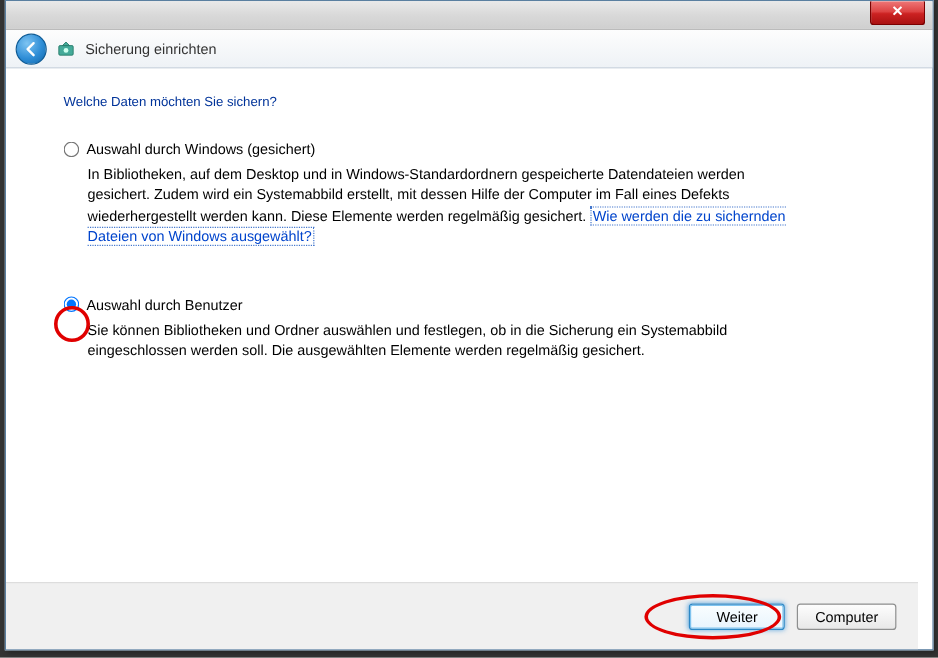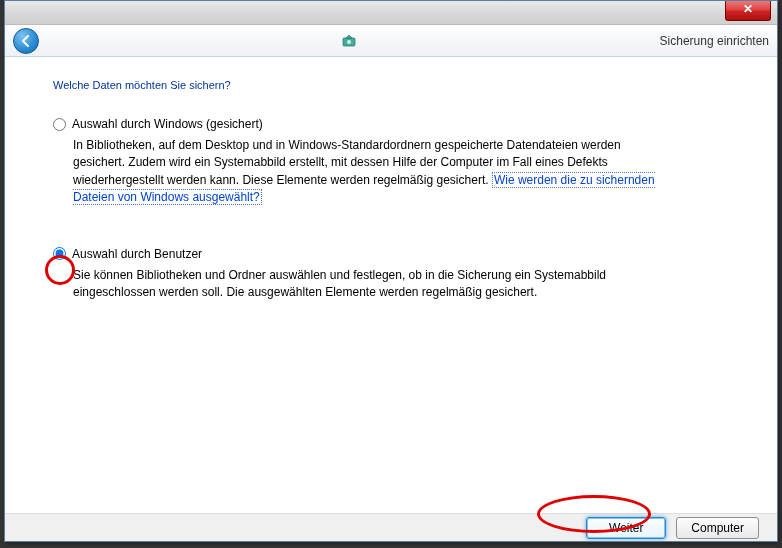--- a/index.html
+++ b/index.html
@@ -42,21 +42,20 @@
     cursor: pointer;
   }
   .header {
     height: 32px;
     background: linear-gradient(to bottom, #fdfdfd 0%, #eef2f6 100%);
     border-bottom: 1px solid #c8d2dc;
     display: flex;
     align-items: center;
     padding: 0 8px;
     gap: 8px;
-    justify-content: space-between;
   }
   .back-btn {
     width: 26px; height: 26px;
     border-radius: 50%;
     background: radial-gradient(circle at 35% 30%, #7ec4f2 0%, #2e8dd6 55%, #1066aa 100%);
     border: 1px solid #0d5a94;
     display: flex; align-items: center; justify-content: center;
     cursor: pointer;
   }
   .back-btn svg { display: block; }
@@ -97,22 +96,22 @@
     max-width: 590px;
   }
   a.inlink {
     color: #0044cc;
     text-decoration: none;
     border: 1px dotted #4477cc;
     padding: 0 1px;
   }
   .footer {
     position: absolute;
-    left: 0; right: 0; bottom: 0;
-    height: 28px;
+    left: 0; right: 12px; bottom: 0;
+    height: 56px;
     background: #f0f0f0;
     border-top: 1px solid #ddd;
     display: flex;
     justify-content: flex-end;
     align-items: center;
     gap: 10px;
     padding: 0 18px 0 0;
   }
   .btn {
     min-width: 80px;

